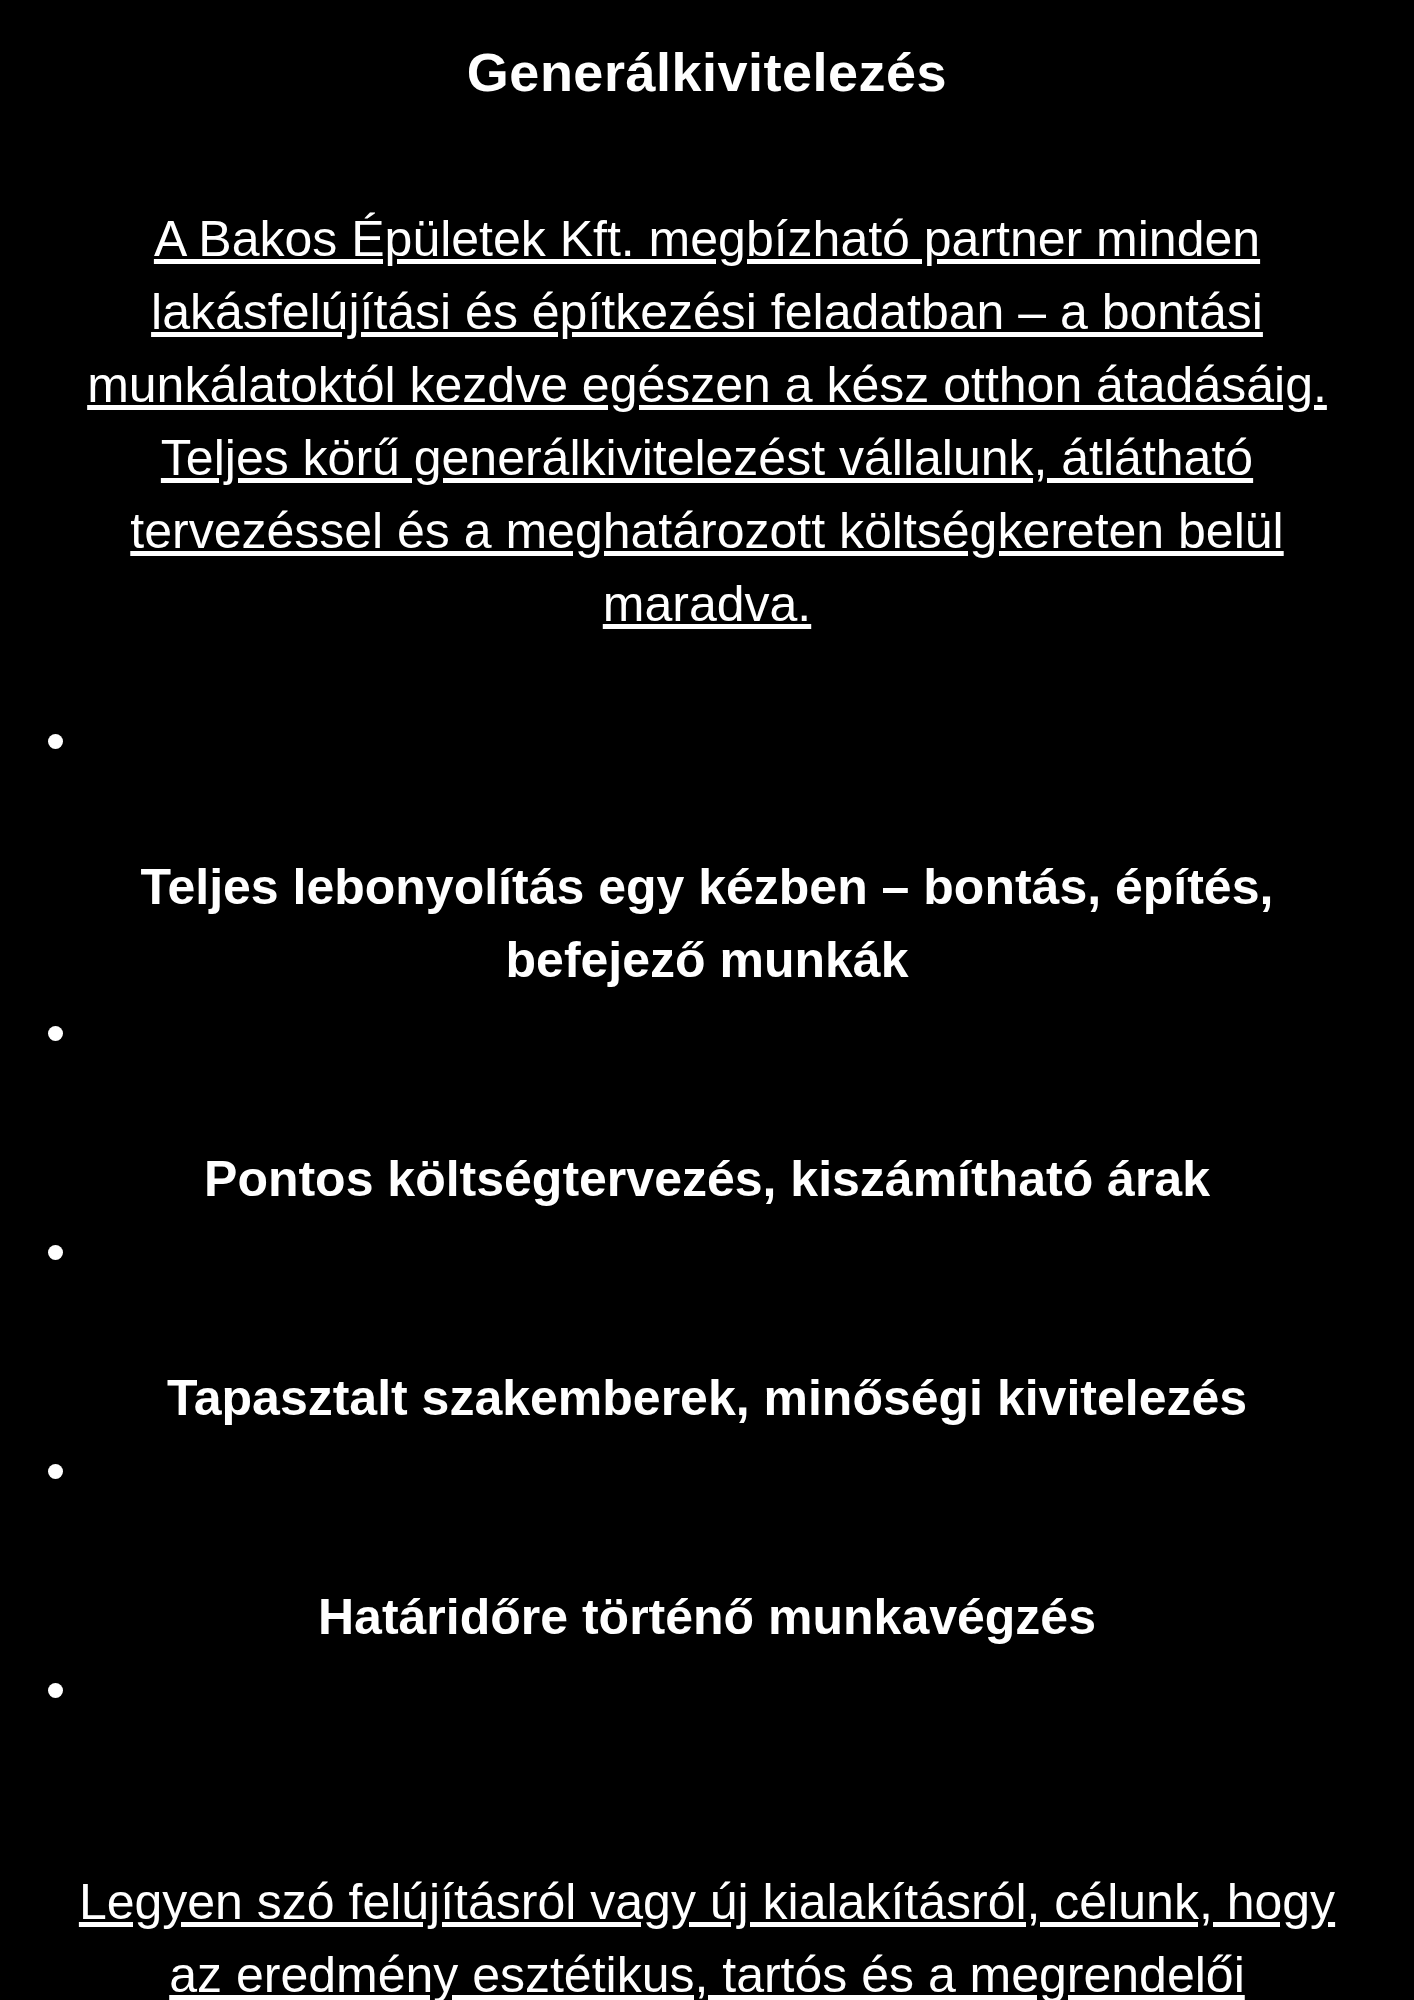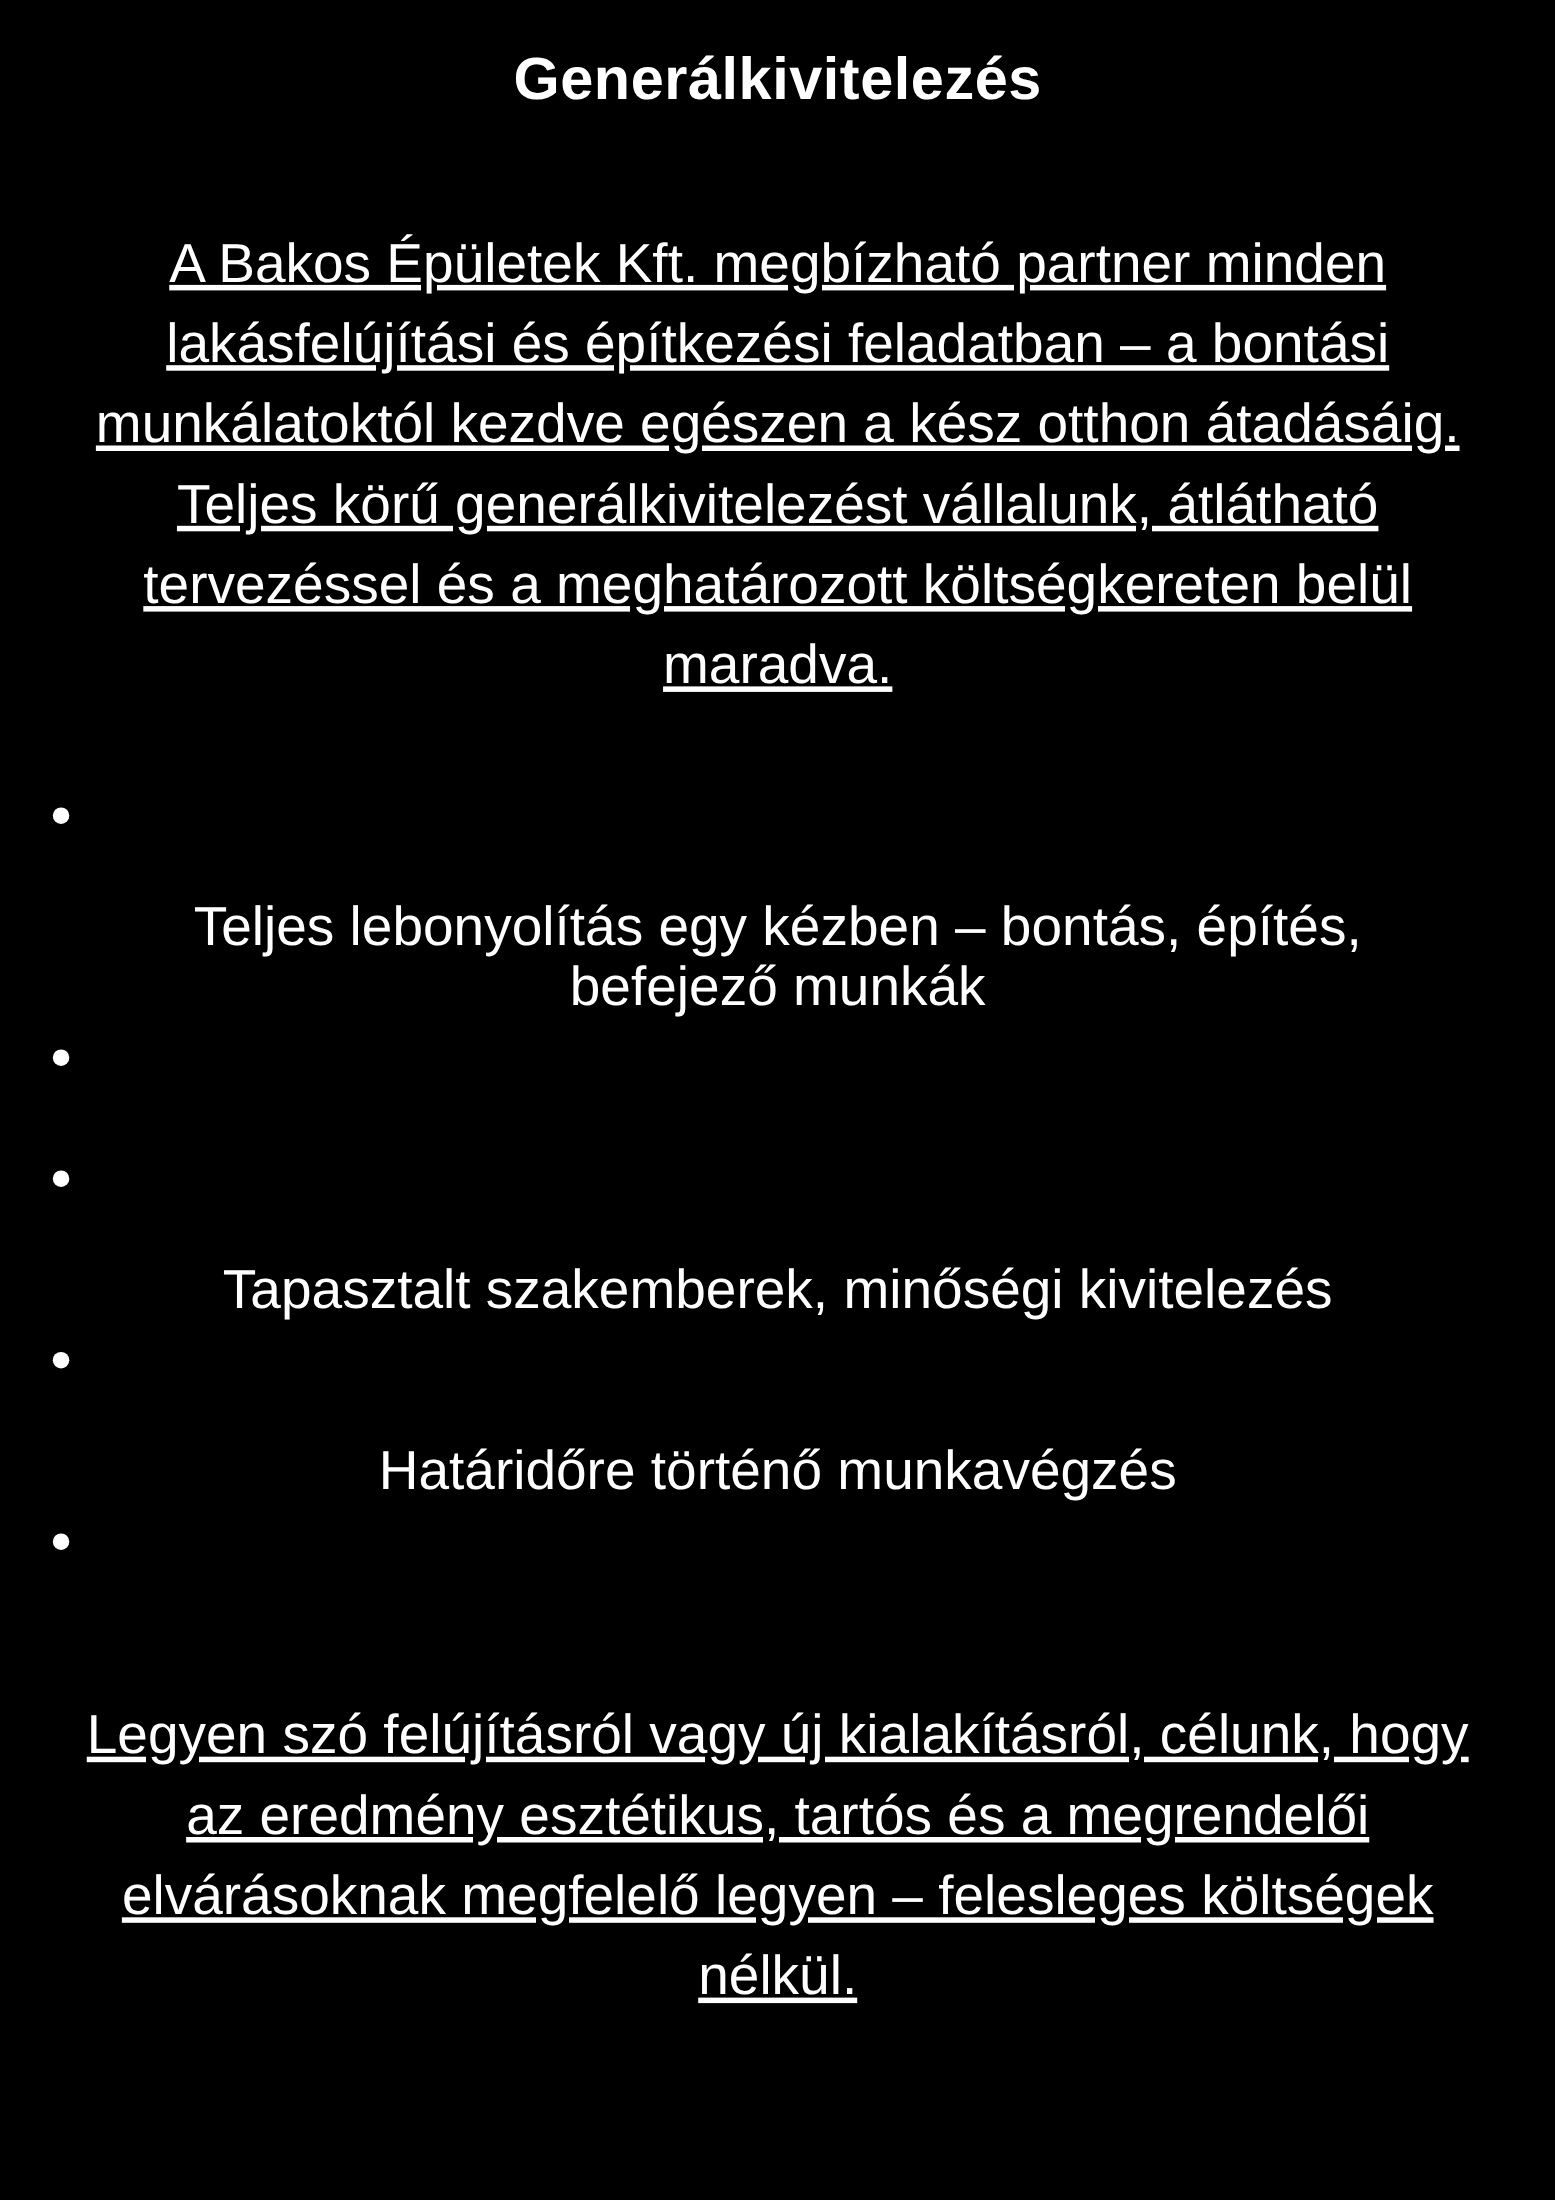--- a/index.html
+++ b/index.html
@@ -39,22 +39,23 @@
     margin: 98px 0 0 0;
   }
   .features-list {
     list-style: none;
     margin: 64px 0 0 0;
     padding: 0;
   }
   .features-list li {
     position: relative;
     font-size: 50px;
-    line-height: 55px;
+    line-height: 73px;
     white-space: pre-line;
+    font-weight: bold;
   }
   .bullet-dot {
     position: absolute;
     left: 8px;
     top: 29px;
     width: 15px;
     height: 15px;
     border-radius: 50%;
     background: #ffffff;
     display: inline-block;
@@ -78,20 +79,21 @@
 maradva.</p>
 
   <ul class="features-list">
     <li>
       <span class="bullet-dot"></span>
       <span>Teljes lebonyolítás egy kézben – bontás, építés,
 befejező munkák</span>
     </li>
     <li>
       <span class="bullet-dot"></span>
+      <span>Pontos költségtervezés, kiszámítható árak</span>
     </li>
     <li>
       <span class="bullet-dot"></span>
       <span>Tapasztalt szakemberek, minőségi kivitelezés</span>
     </li>
     <li>
       <span class="bullet-dot"></span>
       <span>Határidőre történő munkavégzés</span>
     </li>
     <li>

